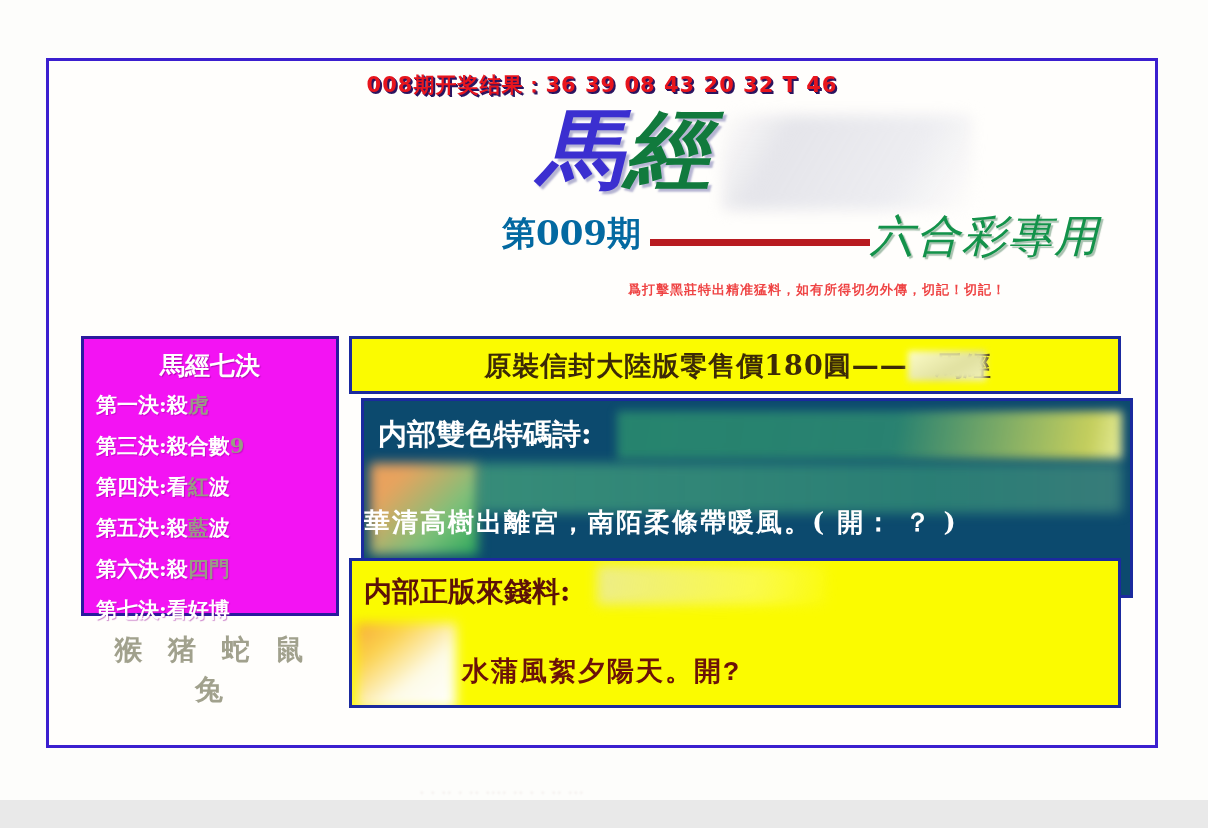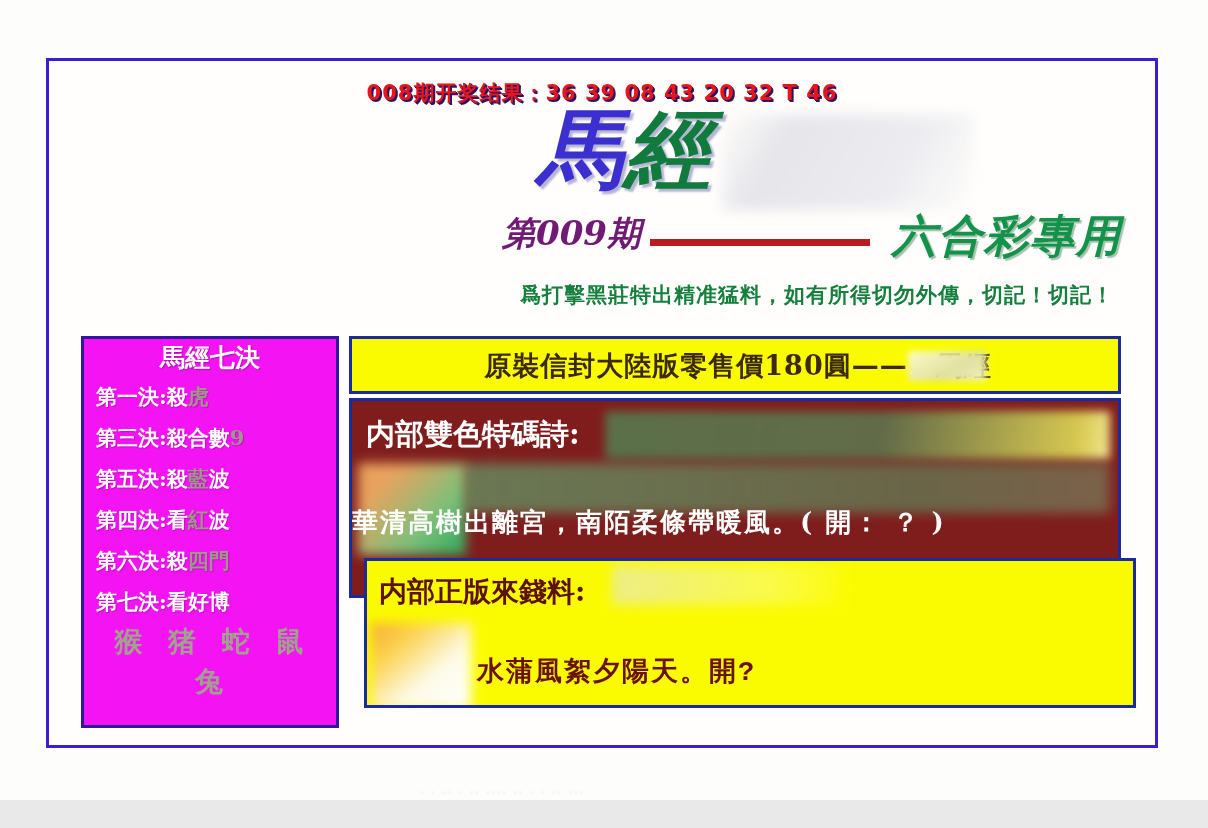--- a/index.html
+++ b/index.html
@@ -28,21 +28,20 @@
 
   
   #result-line{
     position:absolute;left:0;top:10px;width:100%;
     text-align:center;
     font-family:"DejaVu Sans","Liberation Sans",sans-serif;
     font-weight:bold;font-size:21px;letter-spacing:1px;
     color:#e8151d;
     text-shadow:2px 2px 0 #2b1560, 1px 1px 0 #2b1560;
     white-space:nowrap;
-    margin-top:8px;
   }
 
   
   #masthead{
     position:absolute;left:398px;top:42px;width:700px;height:215px;
   }
   #logo-ma{
     position:absolute;left:90px;top:0px;
     font-family:"DejaVu Serif","Liberation Serif",serif;
     font-weight:bold;font-style:italic;
@@ -55,54 +54,54 @@
     position:absolute;left:275px;top:12px;width:250px;height:95px;
     background:linear-gradient(120deg,rgba(255,255,255,0) 0%,rgba(226,226,232,.9) 25%,rgba(236,236,240,.95) 70%,rgba(255,255,255,0) 100%);
     filter:blur(7px);
   }
   #issue-row{
     position:absolute;left:55px;top:108px;width:645px;height:58px;
   }
   #issue-label{
     position:absolute;left:0;top:0;
     font-family:"DejaVu Serif","Liberation Serif",serif;
-    font-weight:bold;font-size:34px;color:#701a75;white-space:nowrap;font-style:italic;
+    font-weight:bold;font-size:34px;color:#0369a1;white-space:nowrap;
   }
   #issue-rule{
     position:absolute;left:148px;top:28px;width:220px;height:7px;
     background:#b81b20;
   }
   #issue-sub{
-    position:absolute;left:390px;top:-4px;
-    font-family:"DejaVu Serif","Liberation Serif",serif;
-    font-weight:bold;font-style:italic;font-size:44px;letter-spacing:2px;
+    position:absolute;left:368px;top:-4px;
+    font-family:"DejaVu Serif","Liberation Serif",serif;
+    font-weight:normal;font-style:italic;font-size:44px;letter-spacing:2px;
     color:#13924a;
     text-shadow:2px 2px 1px rgba(60,120,80,.45);
     white-space:nowrap;
   }
   #tagline{
     position:absolute;left:40px;top:178px;width:660px;
     text-align:center;
     font-family:"DejaVu Serif","Liberation Serif",serif;
-    font-weight:bold;font-size:21px;letter-spacing:1px;color:#15803d;
+    font-weight:bold;font-size:13px;letter-spacing:1px;color:#ef4444;
     white-space:nowrap;
   }
 
   
   #content{
     position:absolute;left:32px;top:275px;width:1040px;height:392px;
   }
 
   
   #left-panel{
-    position:absolute;left:0;top:0;width:258px;height:392px;
+    position:absolute;left:0;top:0;width:258px;height:280px;
     background:#f313f3;
     border:3px solid #2b1a9e;
     box-sizing:border-box;
-    padding-top:2px;
+    padding-top:10px;
   }
   #left-title{
     text-align:center;
     font-family:"DejaVu Serif","Liberation Serif",serif;
     font-weight:bold;font-size:25px;color:#ffffff;
     text-shadow:1px 1px 1px rgba(120,0,120,.5);
     margin-bottom:2px;
   }
   .rule-row{
     font-family:"DejaVu Serif","Liberation Serif",serif;
@@ -139,22 +138,22 @@
     white-space:nowrap;
   }
   #price-blur{
     position:absolute;left:556px;top:12px;width:78px;height:30px;
     background:linear-gradient(150deg,#fdfdc8,#e0e0a0 60%,#f2f2bd);
     filter:blur(3px);
   }
 
   
   #green-panel{
-    position:absolute;left:0;top:62px;width:772px;height:200px;
-    background:#7f1d1d;
+    position:absolute;left:12px;top:62px;width:772px;height:200px;
+    background:#0c4a6e;
     border:3px solid #1b2a9e;
     box-sizing:border-box;overflow:hidden;
   }
   #green-head{
     position:absolute;left:14px;top:14px;
     font-family:"DejaVu Serif","Liberation Serif",serif;
     font-weight:bold;font-size:29px;color:#ffffff;white-space:nowrap;
     z-index:3;
   }
   #green-blur-top{
@@ -174,21 +173,21 @@
   }
   #green-poem{
     position:absolute;left:0;top:104px;width:772px;text-align:left;
     font-family:"DejaVu Serif","Liberation Serif",serif;
     font-weight:bold;font-size:26px;letter-spacing:2px;color:#ffffff;
     white-space:nowrap;z-index:3;
   }
 
   
   #yellow-panel{
-    position:absolute;left:15px;top:222px;width:772px;height:150px;
+    position:absolute;left:0;top:222px;width:772px;height:150px;
     background:#fbfb00;
     border:3px solid #1b2a9e;
     box-sizing:border-box;overflow:hidden;
   }
   #yellow-head{
     position:absolute;left:12px;top:12px;
     font-family:"DejaVu Serif","Liberation Serif",serif;
     font-weight:bold;font-size:28px;color:#5c1208;white-space:nowrap;z-index:3;
   }
   #yellow-blur-top{
@@ -237,22 +236,22 @@
 
       <div id="tagline">爲打擊黑莊特出精准猛料，如有所得切勿外傳，切記！切記！</div>
     </div>
 
     <div id="content">
 
       <div id="left-panel">
         <div id="left-title">馬經七決</div>
         <div class="rule-row"><span>第一決:殺</span><span class="hl">虎</span><span></span></div>
         <div class="rule-row"><span>第三決:殺合數</span><span class="hl">9</span><span></span></div>
+        <div class="rule-row"><span>第四決:看</span><span class="hl">紅</span><span>波</span></div>
         <div class="rule-row"><span>第五決:殺</span><span class="hl">藍</span><span>波</span></div>
-        <div class="rule-row"><span>第四決:看</span><span class="hl">紅</span><span>波</span></div>
         <div class="rule-row"><span>第六決:殺</span><span class="hl">四門</span><span></span></div>
         <div class="rule-row"><span>第七決:看好博</span><span class="hl"></span><span></span></div>
         <div id="zodiac-row">猴 猪 蛇 鼠 兔</div>
       </div>
 
       <div id="right-col">
 
         <div id="price-banner">
           <div id="price-text">原裝信封大陸版零售價180圓——　馬經</div>
           <div id="price-blur"></div>

